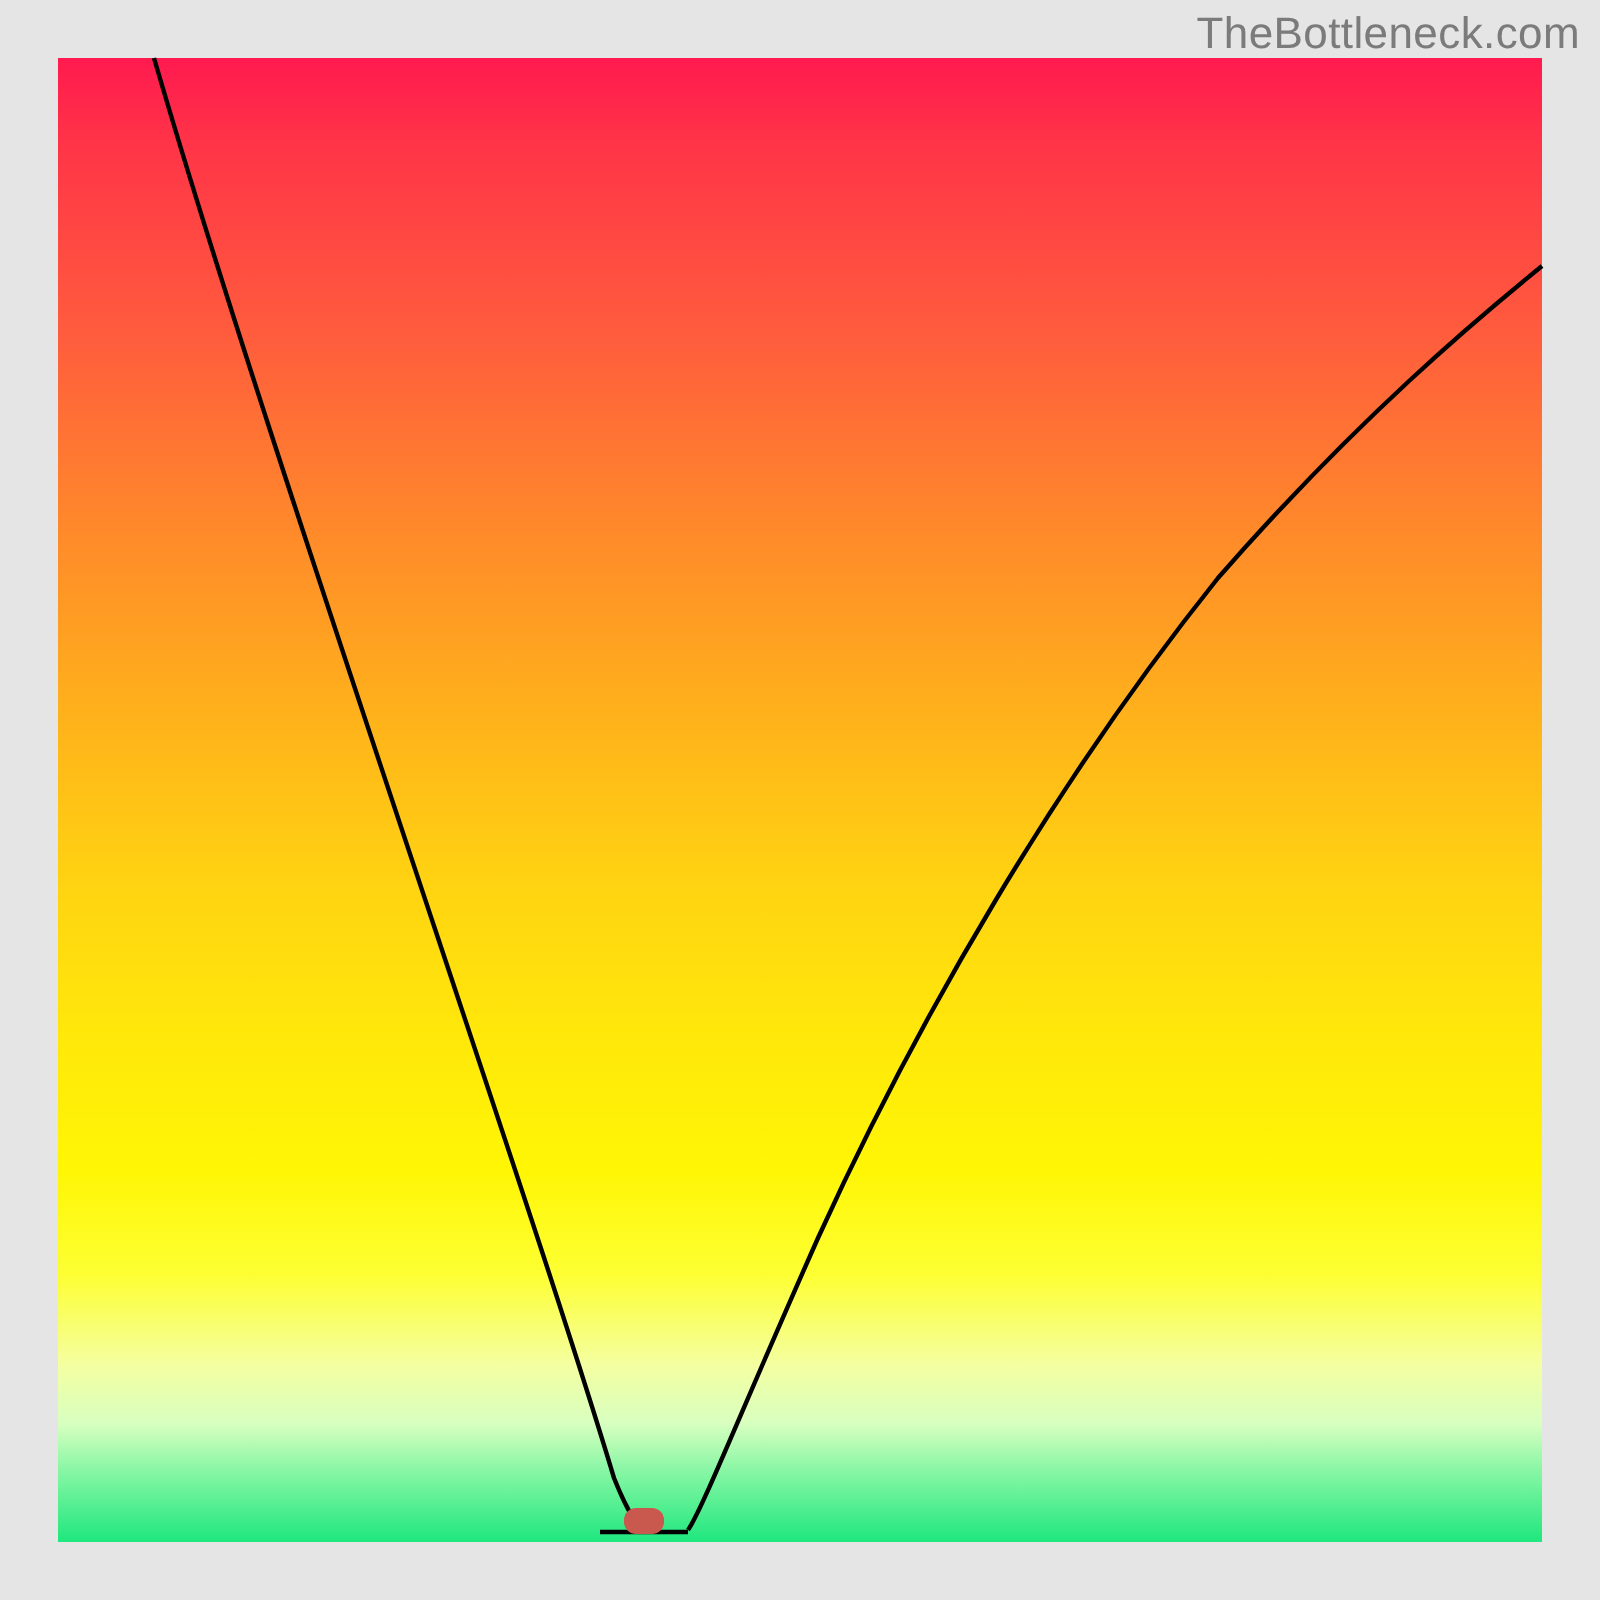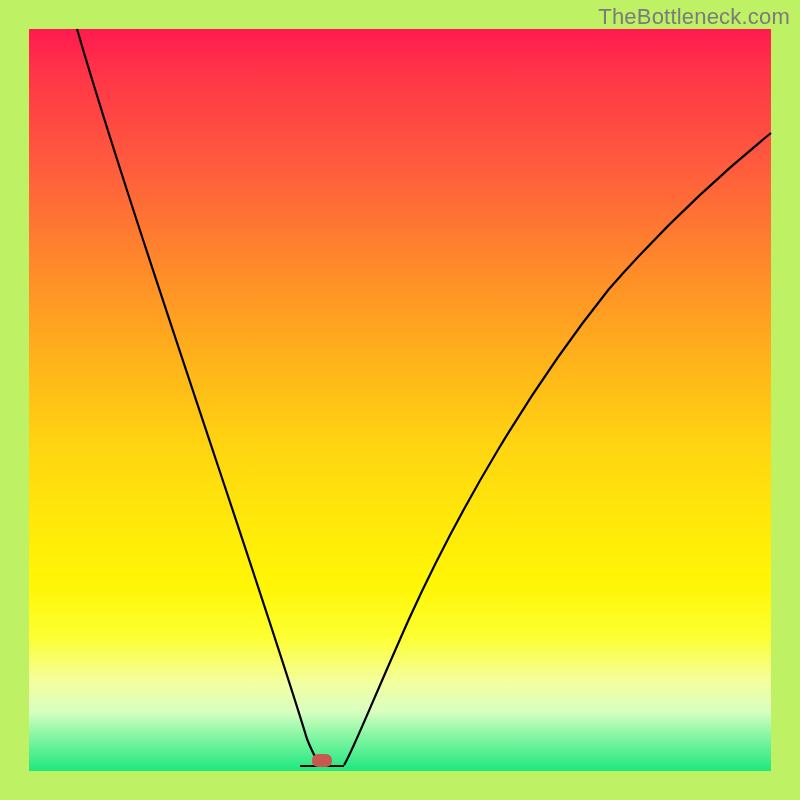--- a/index.html
+++ b/index.html
@@ -8,21 +8,21 @@
     width: 800px;
     height: 800px;
     overflow: hidden;
     background: #000;
     font-family: Arial, Helvetica, sans-serif;
   }
   .frame {
     position: relative;
     width: 800px;
     height: 800px;
-    background: #bef264;
+    background: #e5e5e5;
   }
   .plot {
     position: absolute;
     left: 29px;
     top: 29px;
     width: 742px;
     height: 742px;
     background: linear-gradient(to bottom,
       #ff1a4f 0%,
       #ff3547 6%,

